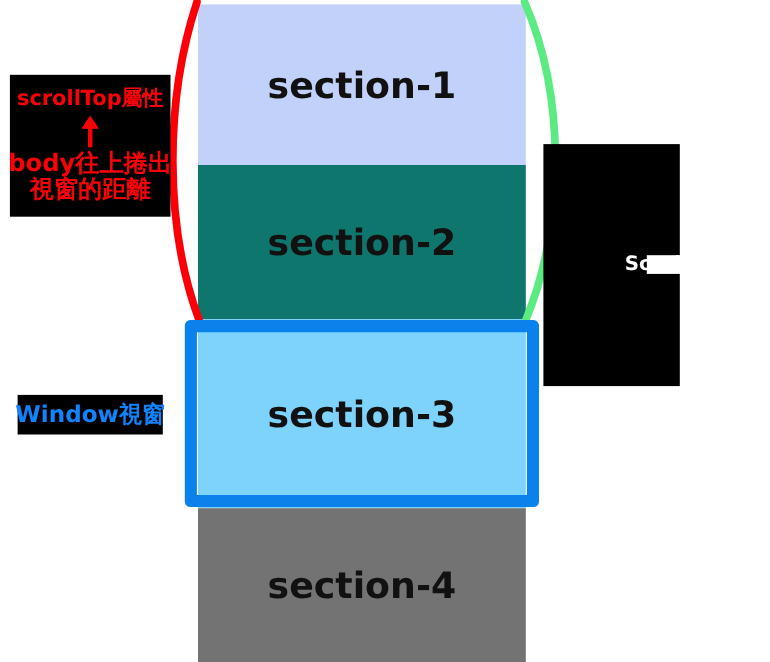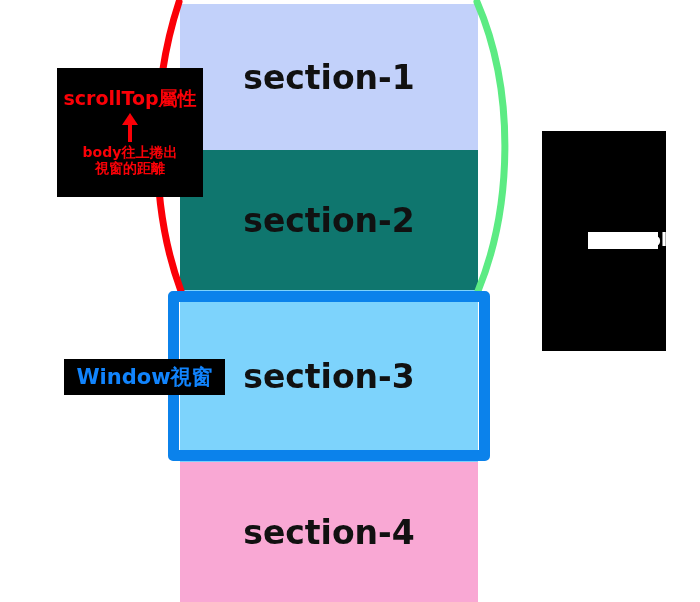--- a/index.html
+++ b/index.html
@@ -68,52 +68,51 @@
 
   
   .callout {
     position: absolute;
     background: #000000;
     box-sizing: border-box;
     display: flex;
     flex-direction: column;
     align-items: center;
     justify-content: center;
-    margin-left: 48px;
   }
 
   #callout-scrolltop {
     left: 9px;
     top: 68px;
     width: 146px;
     height: 129px;
     padding: 4px 2px;
   }
   .red-text {
     color: #fb0007;
     font-family: "DejaVu Sans", sans-serif;
     font-size: 19px;
     font-weight: bold;
     line-height: 1.12;
     white-space: nowrap;
     text-align: center;
   }
   .red-text.small {
-    font-size: 14px;
+    font-size: 22px;
   }
   #arrow-up {
     width: 22px;
     height: 30px;
     margin: 3px 0 3px 0;
   }
 
   #callout-window {
     left: 16px;
     top: 359px;
-    width: 161px;
+    width: 132px;
     height: 36px;
   }
   .blue-text {
     color: #1184fd;
     font-family: "DejaVu Sans", sans-serif;
     font-size: 21px;
     font-weight: bold;
     white-space: nowrap;
   }
 
@@ -153,21 +152,21 @@
   </div>
 
   <div class="section" id="sec2" style="background:#0f766e;">
     <span class="section-label">section-2</span>
   </div>
 
   <div class="section" id="sec3" style="background:#7dd3fc;">
     <span class="section-label">section-3</span>
   </div>
 
-  <div class="section" id="sec4" style="background:#f9a8d4;">
+  <div class="section" id="sec4" style="background:#737373;">
     <span class="section-label">section-4</span>
   </div>
 
   <svg class="arc-svg" viewBox="0 0 700 602" xmlns="http://www.w3.org/2000/svg">
     <path d="M 179 2 C 150 90, 149 205, 181 291" fill="none" stroke="#fb0007" stroke-width="7" stroke-linecap="round"></path>
     <path d="M 477 2 C 516 92, 512 208, 478 291" fill="none" stroke="#5ceb83" stroke-width="7" stroke-linecap="round"></path>
   </svg>
 
   <div id="viewport-frame"></div>
 

